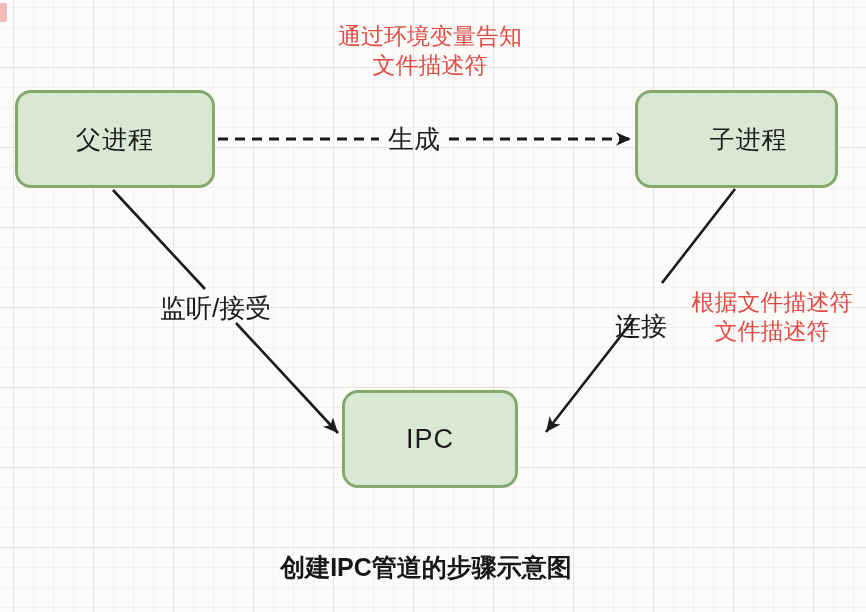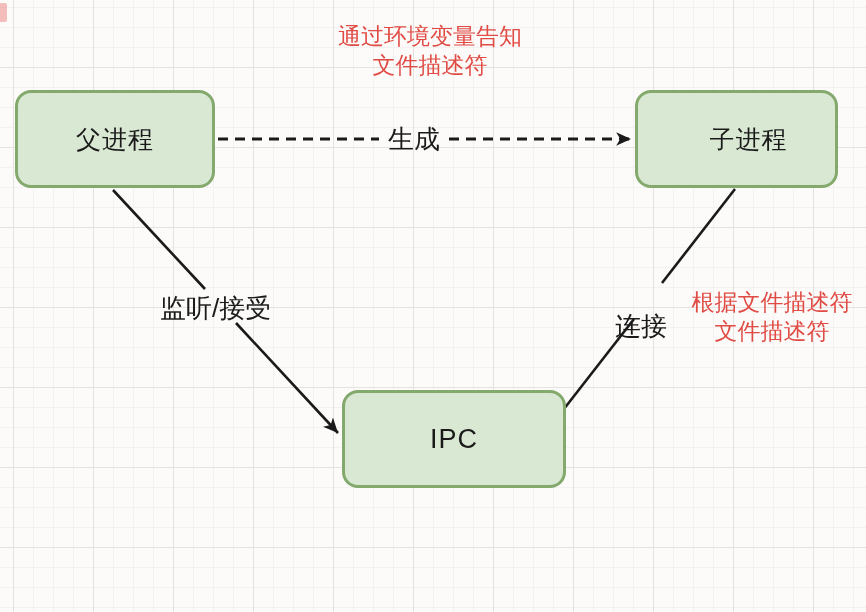--- a/index.html
+++ b/index.html
@@ -45,21 +45,21 @@
     border-radius: 16px;
     display: flex;
     align-items: center;
     justify-content: center;
     color: var(--edge-color, #1a1a1a);
     font-size: 25px;
     letter-spacing: 1px;
   }
   .node-parent { left: 15px;  top: 90px;  width: 200px; height: 98px; }
   .node-child  { left: 635px; top: 90px;  width: 203px; height: 98px; padding-left: 24px; }
-  .node-ipc    { left: 342px; top: 390px; width: 224px; height: 98px; font-size: 27px; }
+  .node-ipc    { left: 342px; top: 390px; width: 176px; height: 98px; font-size: 27px; }
 
   .edge-label {
     position: absolute;
     color: var(--edge-color, #1a1a1a);
     font-size: 26px;
     white-space: nowrap;
   }
   .label-spawn   { left: 381px; top: 122px; width: 66px; text-align: center; font-size: 26px; }
   .label-listen  { left: 160px; top: 291px; }
   .label-connect { left: 615px; top: 299px; margin-top: 10px; }
@@ -137,16 +137,17 @@
   <div class="annotation annotation-env">
     <span>通过环境变量告知</span>
     <span>文件描述符</span>
   </div>
 
   <div class="annotation annotation-fd">
     <span>根据文件描述符</span>
     <span>文件描述符</span>
   </div>
 
+  <div class="caption">创建IPC管道的步骤示意图</div>
 
   <div class="corner-artifact"></div>
 
 </div>
 
 </body></html>

